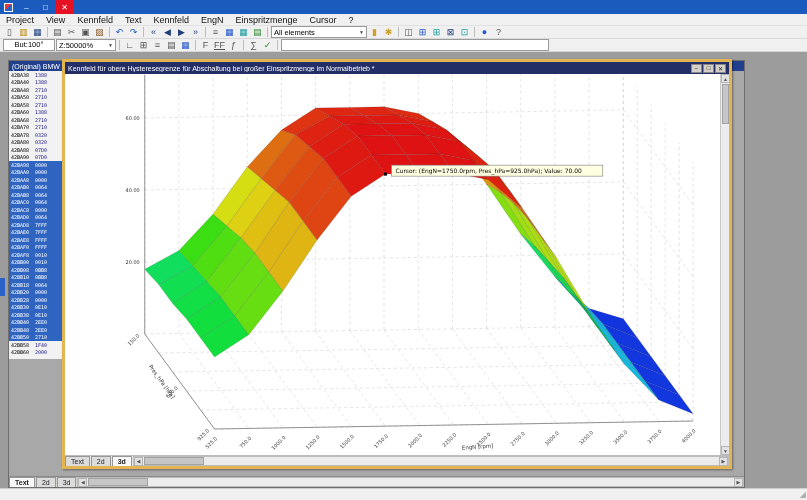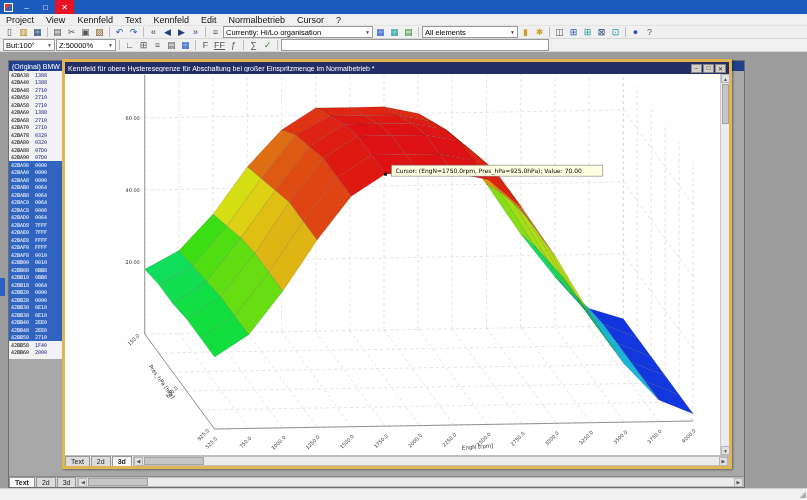--- a/index.html
+++ b/index.html
@@ -89,22 +89,22 @@
       <span class="winbtn close">✕</span>
     </span>
 </div>
 
 <div class="menubar" id="menubar">
     <span class="menu-item">Project</span>
     <span class="menu-item">View</span>
     <span class="menu-item">Kennfeld</span>
     <span class="menu-item">Text</span>
     <span class="menu-item">Kennfeld</span>
-    <span class="menu-item">Edit</span>
-    <span class="menu-item">Normalbetrieb</span>
+    <span class="menu-item">EngN</span>
+    <span class="menu-item">Einspritzmenge</span>
     <span class="menu-item">Cursor</span>
     <span class="menu-item">?</span>
   </div>
 
 <div class="toolbar" id="toolbar1">
     <span class="tbtn" style="color: rgb(85, 85, 85);">▯</span>
     <span class="tbtn" style="color: rgb(184, 134, 11);">▥</span>
     <span class="tbtn" style="color: rgb(31, 61, 122);">▦</span>
     <span class="tsep"></span>
     <span class="tbtn" style="color: rgb(85, 85, 85);">▤</span>
@@ -114,24 +114,20 @@
     <span class="tsep"></span>
     <span class="tbtn" style="color: rgb(26, 86, 196);">↶</span>
     <span class="tbtn" style="color: rgb(26, 86, 196);">↷</span>
     <span class="tsep"></span>
     <span class="tbtn" style="color: rgb(31, 61, 122);">«</span>
     <span class="tbtn" style="color: rgb(31, 61, 122);">◀</span>
     <span class="tbtn" style="color: rgb(31, 61, 122);">▶</span>
     <span class="tbtn" style="color: rgb(31, 61, 122);">»</span>
     <span class="tsep"></span>
     <span class="tbtn" style="color: rgb(85, 85, 85);">≡</span>
-    <span class="combo" style="width: 150px;">
-      <span class="combo-label">Currently: Hi/Lo organisation</span>
-      <span class="caret">▼</span>
-    </span>
     <span class="tbtn" style="color: rgb(34, 85, 204);">▦</span>
     <span class="tbtn" style="color: rgb(29, 158, 158);">▦</span>
     <span class="tbtn" style="color: rgb(46, 139, 46);">▤</span>
     <span class="tsep"></span>
     <span class="combo" style="width: 96px;">
       <span class="combo-label">All elements</span>
       <span class="caret">▼</span>
     </span>
     <span class="tbtn" style="color: rgb(201, 162, 39);">▮</span>
     <span class="tbtn" style="color: rgb(201, 162, 39);">✱</span>
@@ -139,21 +135,21 @@
     <span class="tbtn" style="color: rgb(85, 85, 85);">◫</span>
     <span class="tbtn" style="color: rgb(34, 85, 204);">⊞</span>
     <span class="tbtn" style="color: rgb(29, 158, 158);">⊞</span>
     <span class="tbtn" style="color: rgb(31, 61, 122);">⊠</span>
     <span class="tbtn" style="color: rgb(29, 158, 158);">⊡</span>
     <span class="tsep"></span>
     <span class="tbtn" style="color: rgb(34, 85, 204);">●</span>
     <span class="tbtn" style="color: rgb(85, 85, 85);">?</span>
   </div>
 <div class="toolbar" id="toolbar2">
-    <span class="combo" style="width: 52px;">
+    <span class="combo" style="width: 52px; flex-direction: column;">
       <span class="combo-label">But:100°</span>
       <span class="caret">▼</span>
     </span>
     <span class="combo" style="width: 60px;">
       <span class="combo-label">Z:50000%</span>
       <span class="caret">▼</span>
     </span>
     <span class="tsep"></span>
     <span class="tbtn" style="color: rgb(85, 85, 85);">∟</span>
     <span class="tbtn" style="color: rgb(85, 85, 85);">⊞</span>

